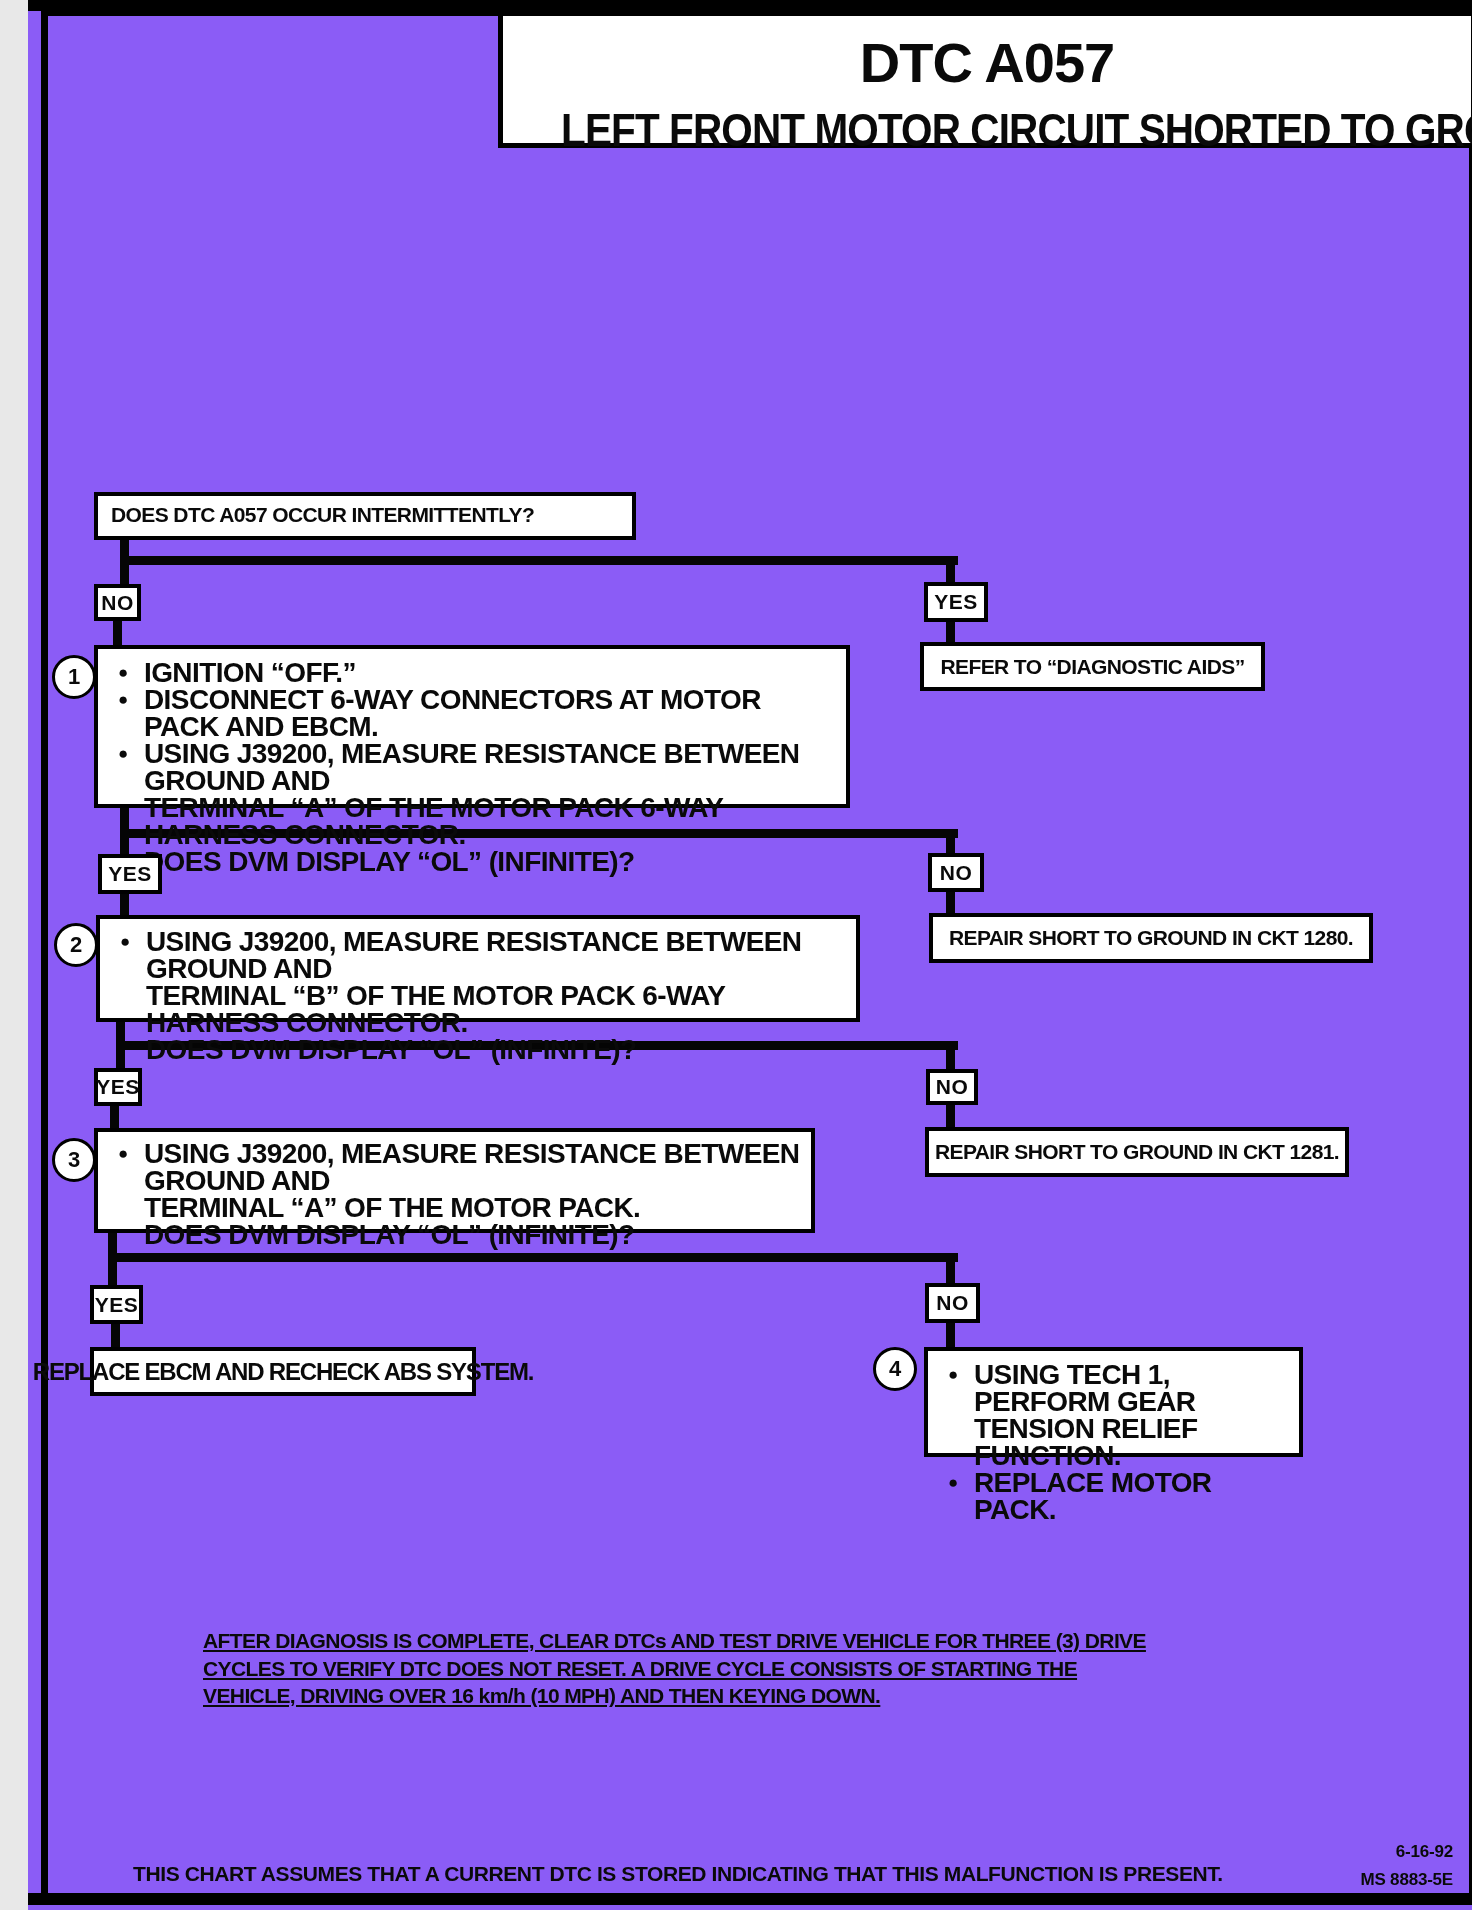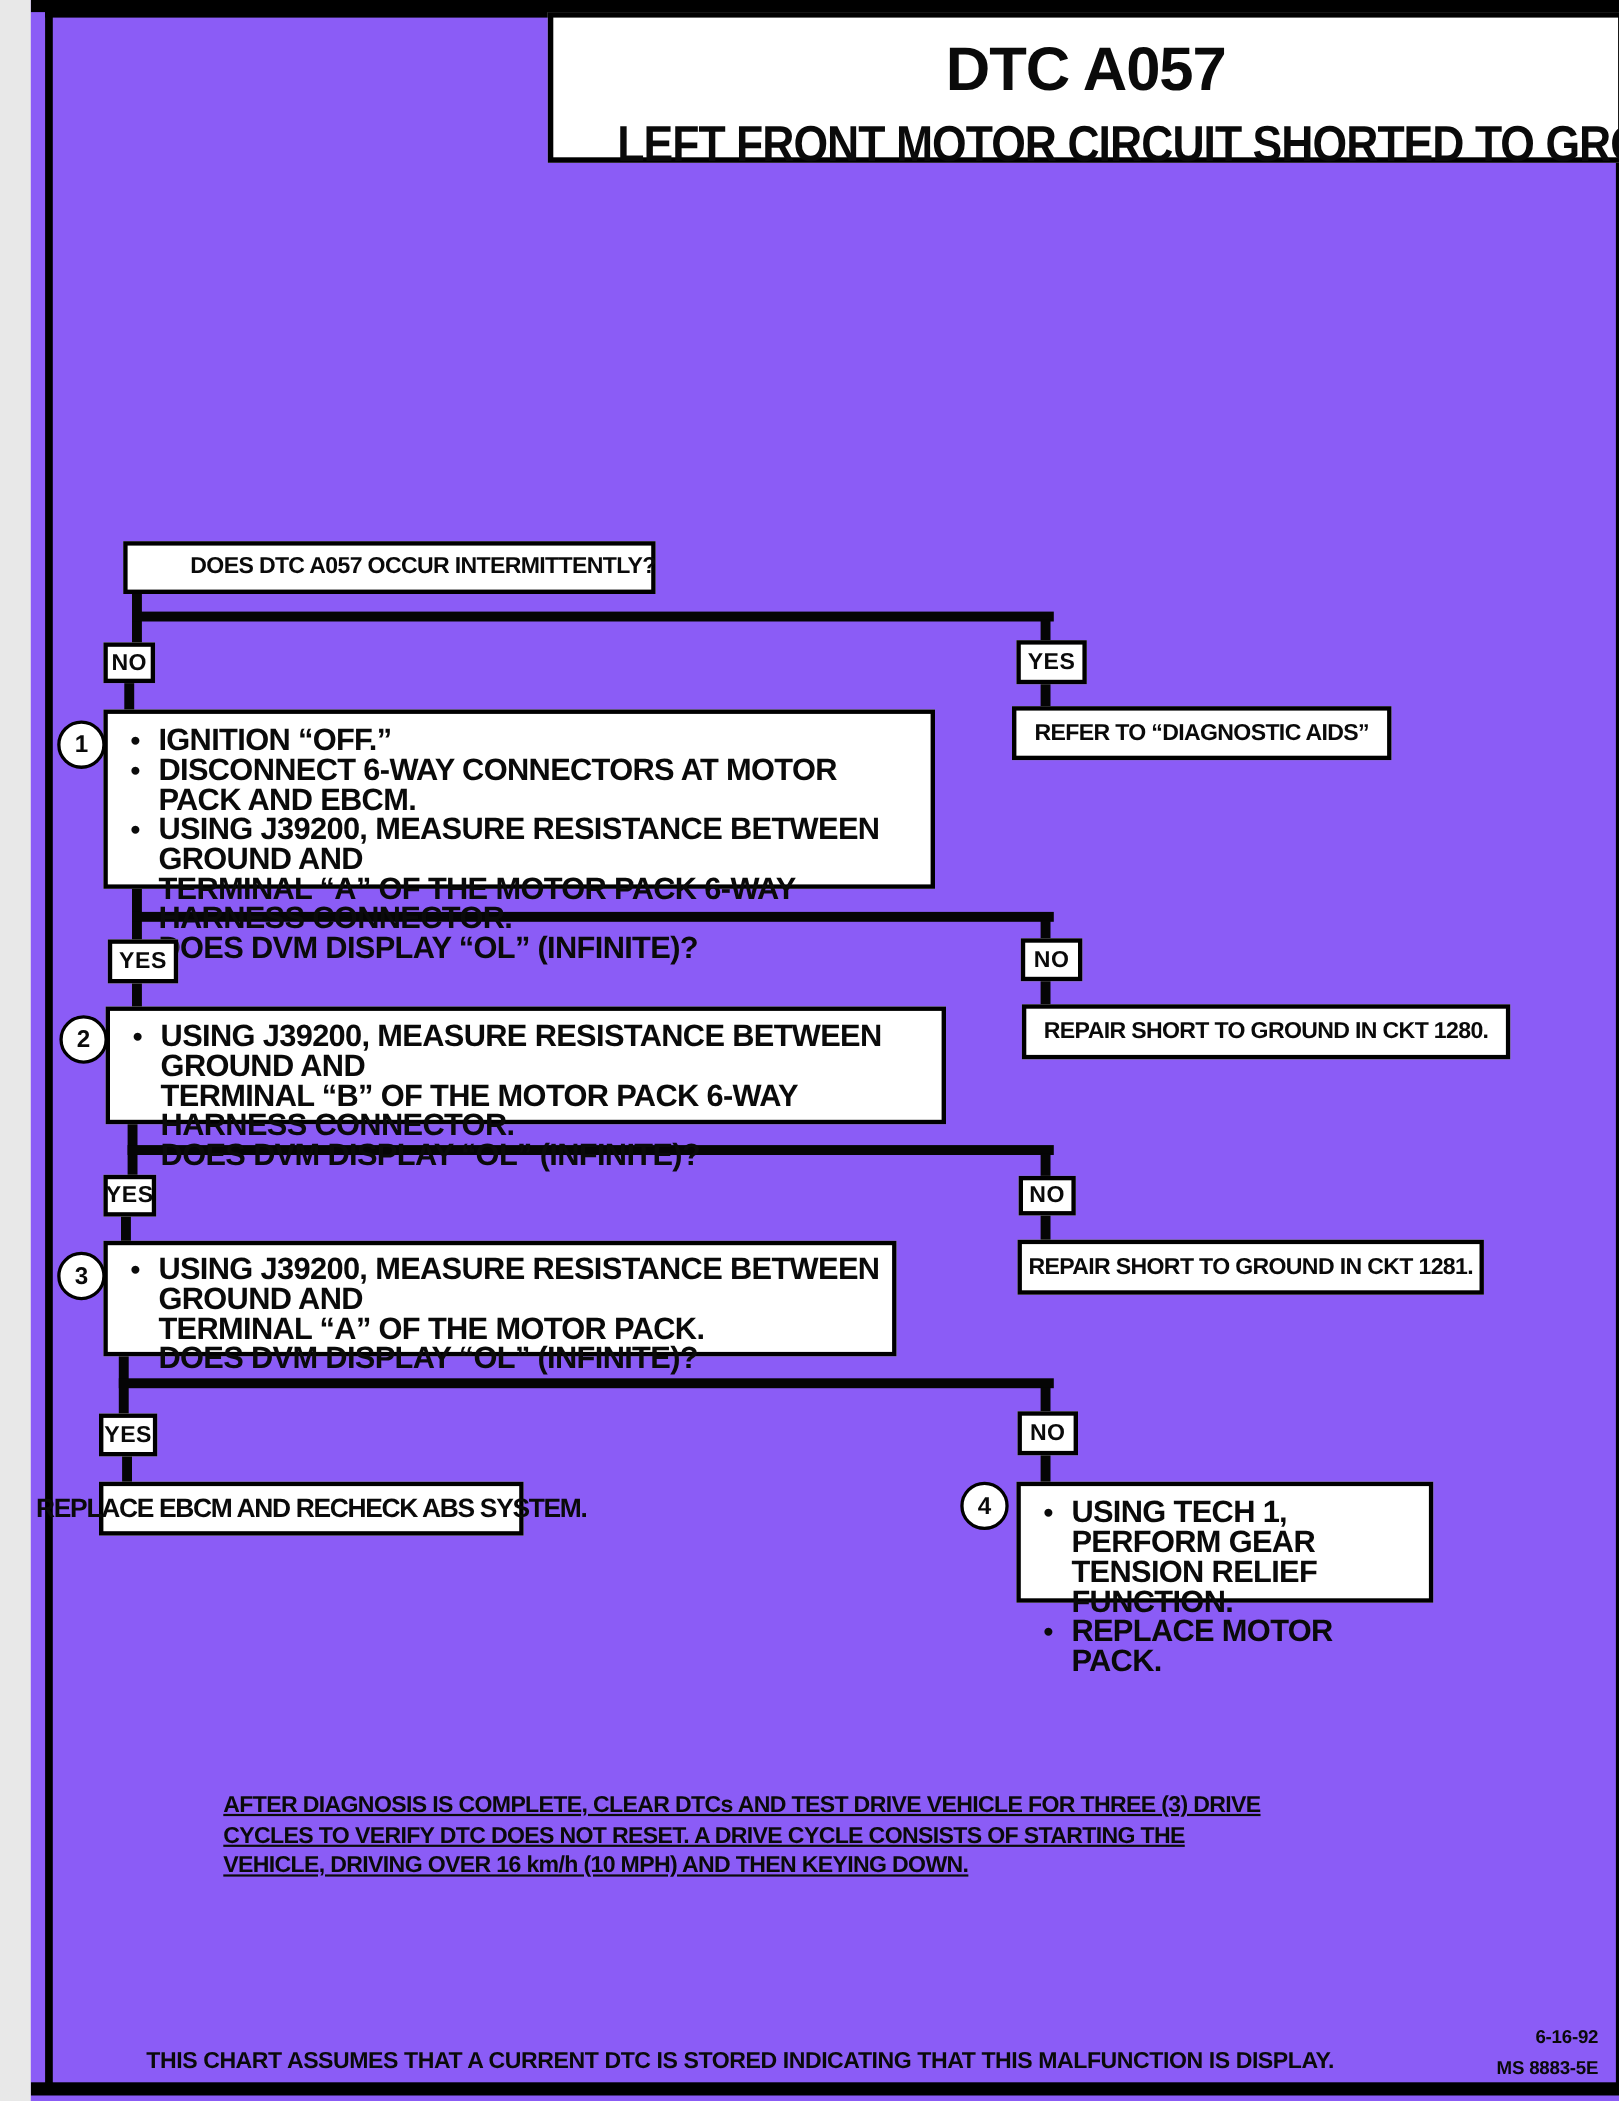--- a/index.html
+++ b/index.html
@@ -90,21 +90,21 @@
   <div class="ln" style="left:918px;top:1049px;width:9px;height:21px;"></div>
   <div class="ln" style="left:82px;top:1104px;width:9px;height:26px;"></div>
   <div class="ln" style="left:918px;top:1103px;width:9px;height:26px;"></div>
 
   <div class="ln" style="left:80px;top:1231px;width:9px;height:56px;"></div>
   <div class="ln" style="left:80px;top:1253px;width:850px;height:9px;"></div>
   <div class="ln" style="left:918px;top:1261px;width:9px;height:24px;"></div>
   <div class="ln" style="left:83px;top:1322px;width:9px;height:27px;"></div>
   <div class="ln" style="left:918px;top:1321px;width:9px;height:28px;"></div>
 
-  <div class="fbox" style="left:84px;top:492px;width:484px;height:48px;padding-left:44px;">
+  <div class="fbox" style="left:66px;top:492px;width:542px;height:48px;">
     <div class="qtext">DOES DTC A057 OCCUR INTERMITTENTLY?</div>
   </div>
 
   <div class="fbox lbl" style="left:66px;top:584px;width:47px;height:37px;">NO</div>
   <div class="fbox lbl" style="left:896px;top:582px;width:64px;height:40px;">YES</div>
   <div class="fbox result" style="left:892px;top:642px;width:345px;height:49px;">REFER TO “DIAGNOSTIC AIDS”</div>
 
   <div class="circle" style="left:24px;top:655px;">1</div>
   <div class="fbox" style="left:66px;top:645px;width:756px;height:163px;">
     <div class="items" style="padding-top:10px;">
@@ -172,17 +172,17 @@
       <div class="item">
           <span class="bul">●</span>
           <div class="itxt">REPLACE MOTOR PACK.</div>
         </div>
     </div>
   </div>
 
   <div class="note" style="left:175px;top:1627px;width:1000px;text-decoration:underline;">AFTER DIAGNOSIS IS COMPLETE, CLEAR DTCs AND TEST DRIVE VEHICLE FOR THREE (3) DRIVE
 CYCLES TO VERIFY DTC DOES NOT RESET. A DRIVE CYCLE CONSISTS OF STARTING THE
 VEHICLE, DRIVING OVER 16 km/h (10 MPH) AND THEN KEYING DOWN.</div>
-  <div class="footnote" style="left:105px;top:1862px;">THIS CHART ASSUMES THAT A CURRENT DTC IS STORED INDICATING THAT THIS MALFUNCTION IS DISPLAY.</div>
+  <div class="footnote" style="left:105px;top:1862px;">THIS CHART ASSUMES THAT A CURRENT DTC IS STORED INDICATING THAT THIS MALFUNCTION IS PRESENT.</div>
   <div class="stamp" style="left:1200px;top:1838px;width:225px;">6-16-92</div>
   <div class="stamp" style="left:1200px;top:1866px;width:225px;">MS 8883-5E</div>
 
 </div>
 
 </body></html>

